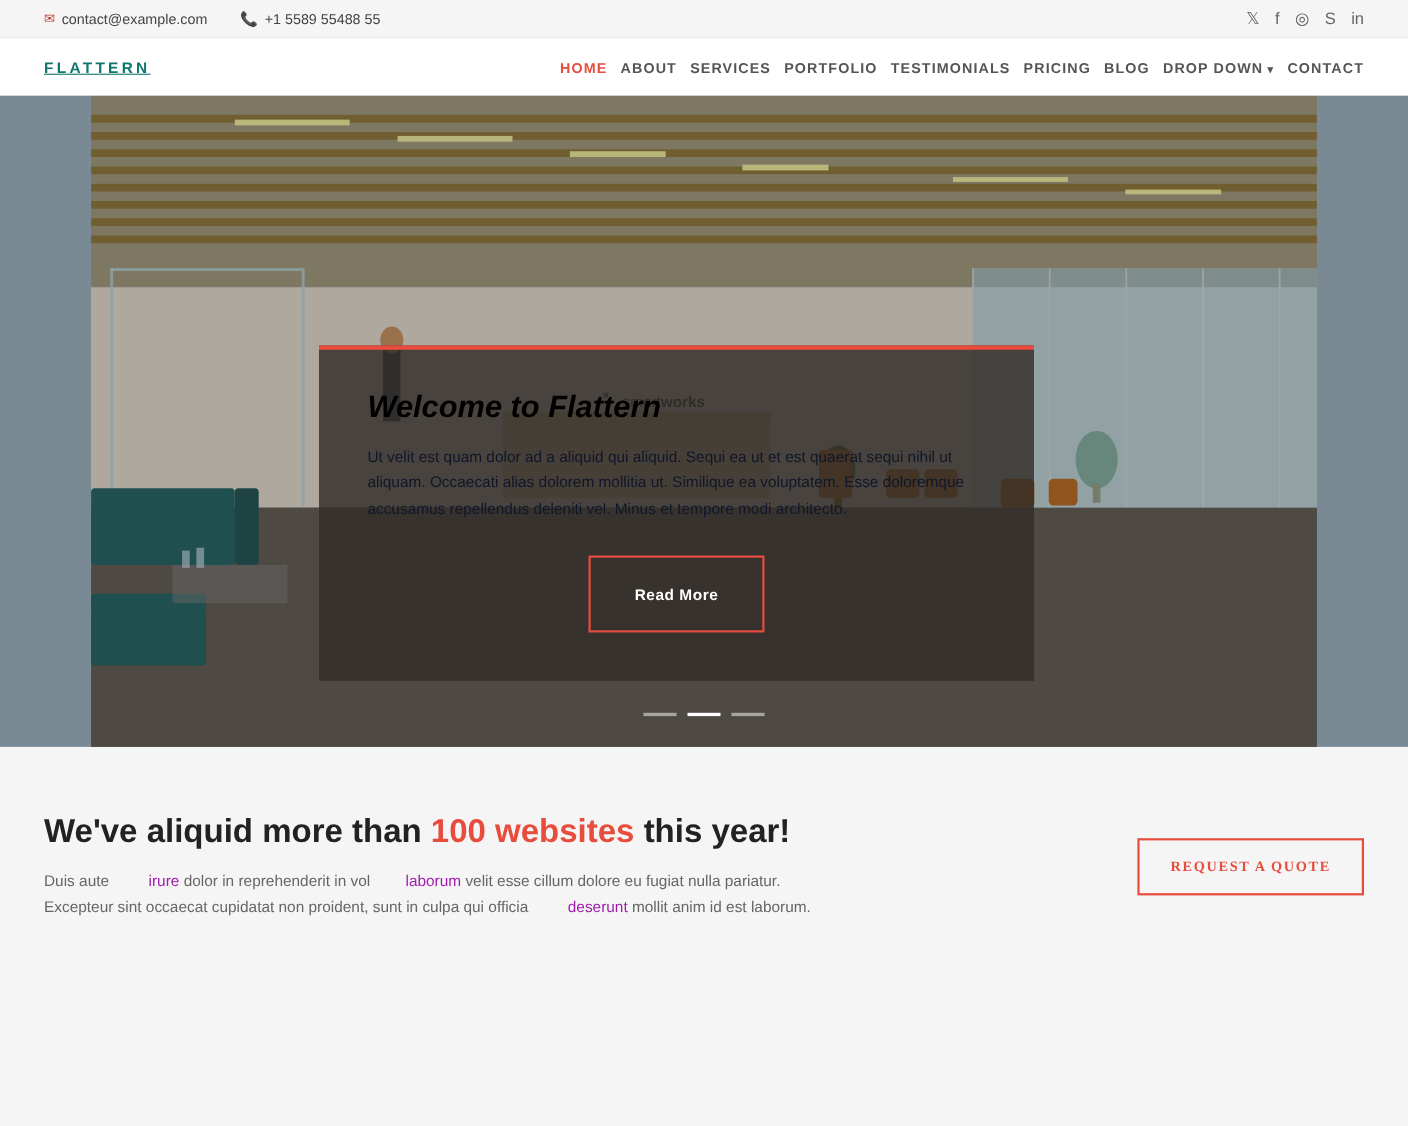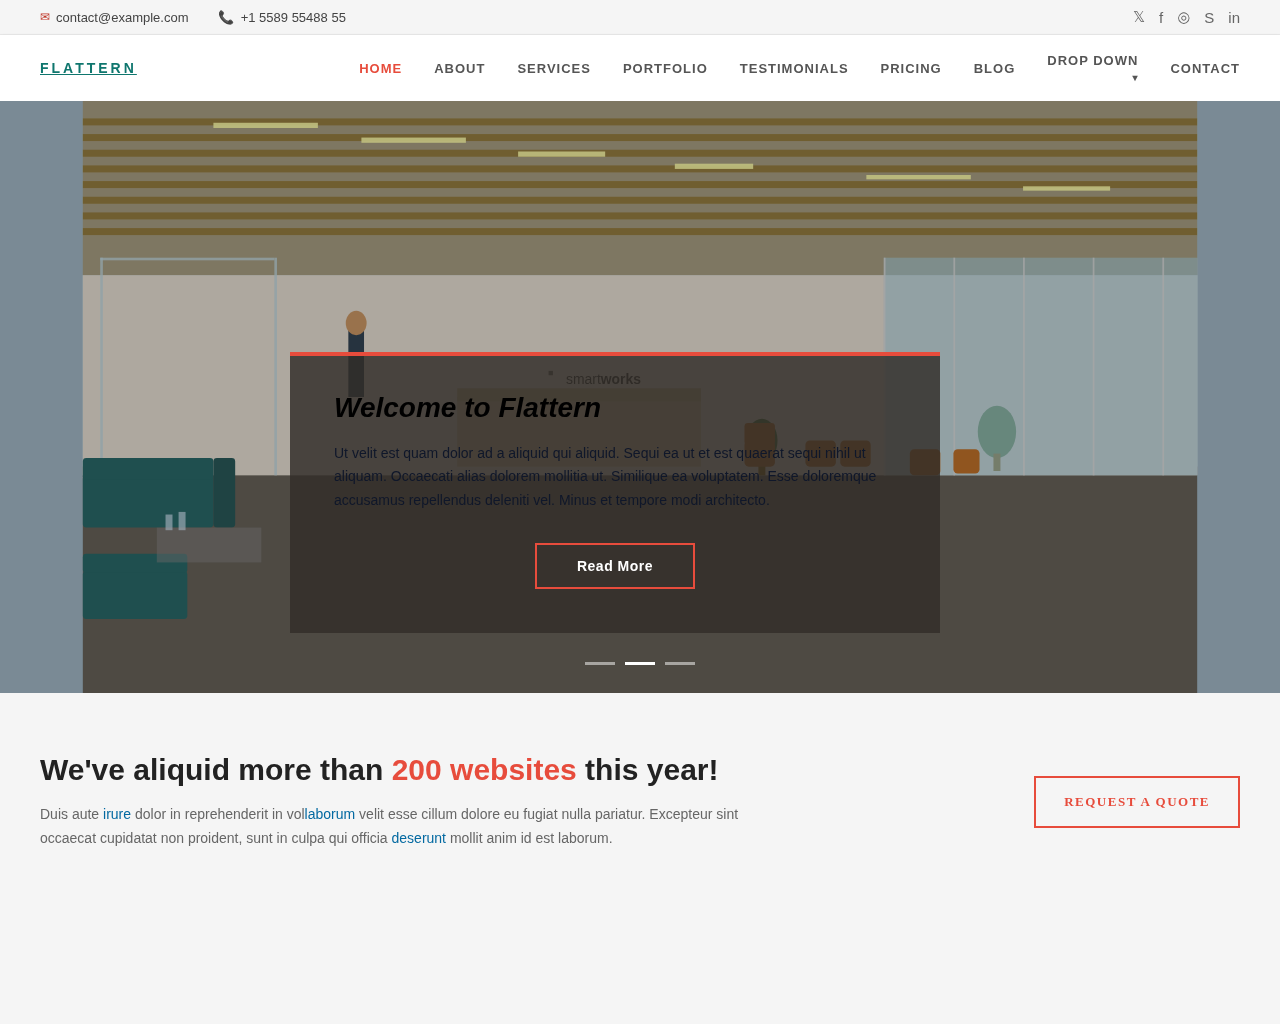--- a/index.html
+++ b/index.html
@@ -31,32 +31,32 @@
       box-shadow: 0 1px 4px rgba(0,0,0,0.07);
     }
     .logo {
       font-size: 14px;
       font-weight: 700;
       letter-spacing: 3px;
       color: #0f766e;
       text-transform: uppercase;
       text-decoration: underline;
     }
-    .nav-menu { display: flex; align-items: center; gap: 32px; }
+    .nav-menu { display: flex; align-items: center; gap: 12px; }
     .nav-item {
       font-size: 13px;
       font-weight: 600;
       letter-spacing: 1px;
       color: #555;
       cursor: pointer;
       text-transform: uppercase;
       text-decoration: none;
     }
     .nav-item.active { color: #e74c3c; }
-    .nav-dropdown { display: flex; align-items: flex-end; gap: 4px; flex-direction: column; }
+    .nav-dropdown { display: flex; align-items: flex-end; gap: 4px; }
     .dropdown-arrow { font-size: 10px; color: #555; }
 
     
     .hero {
       position: relative;
       width: 100%;
       height: 592px;
       overflow: hidden;
       background: #7a8a95;
     }
@@ -88,21 +88,21 @@
       color: #0f172a;
       font-size: 14px;
       line-height: 1.7;
       margin-bottom: 30px;
     }
     .hero-btn {
       display: block;
       margin: 0 auto;
       width: 160px;
       text-align: center;
-      padding: 13px 28px;
+      padding: 25px 28px;
       border: 2px solid #e74c3c;
       background: transparent;
       color: #fff;
       font-size: 14px;
       font-weight: 600;
       cursor: pointer;
       letter-spacing: 0.5px;
     }
 
     
@@ -136,21 +136,21 @@
       color: #222;
       margin-bottom: 16px;
     }
     .bottom-heading .highlight { color: #e74c3c; }
     .bottom-text {
       font-size: 14px;
       color: #666;
       line-height: 1.7;
       max-width: 720px;
     }
-    .bottom-text a { color: #0369a1; text-decoration: none; }
+    .bottom-text a { color: #a21caf; text-decoration: none; margin-left: 32px; }
     .quote-btn {
       padding: 16px 28px;
       border: 2px solid #e74c3c;
       background: transparent;
       color: #e74c3c;
       font-size: 13px;
       font-weight: 700;
       letter-spacing: 1.5px;
       cursor: pointer;
       white-space: nowrap;
@@ -283,21 +283,21 @@
   <div class="slider-dots">
     <div class="dot"></div>
     <div class="dot active"></div>
     <div class="dot"></div>
   </div>
 </div>
 
 <div class="bottom-section">
   <div class="bottom-left">
     <h2 class="bottom-heading">
-      <span>We've aliquid more than </span><span class="highlight">200 websites</span><span> this year!</span>
+      <span>We've aliquid more than </span><span class="highlight">100 websites</span><span> this year!</span>
     </h2>
     <p class="bottom-text">
       Duis aute <a>irure</a> dolor in reprehenderit in vol<a>laborum</a> velit esse cillum dolore eu fugiat nulla pariatur. Excepteur sint occaecat cupidatat non proident, sunt in culpa qui officia <a>deserunt</a> mollit anim id est laborum.
     </p>
   </div>
   <div class="bottom-right">
     <button class="quote-btn">REQUEST A QUOTE</button>
   </div>
 </div>
 

